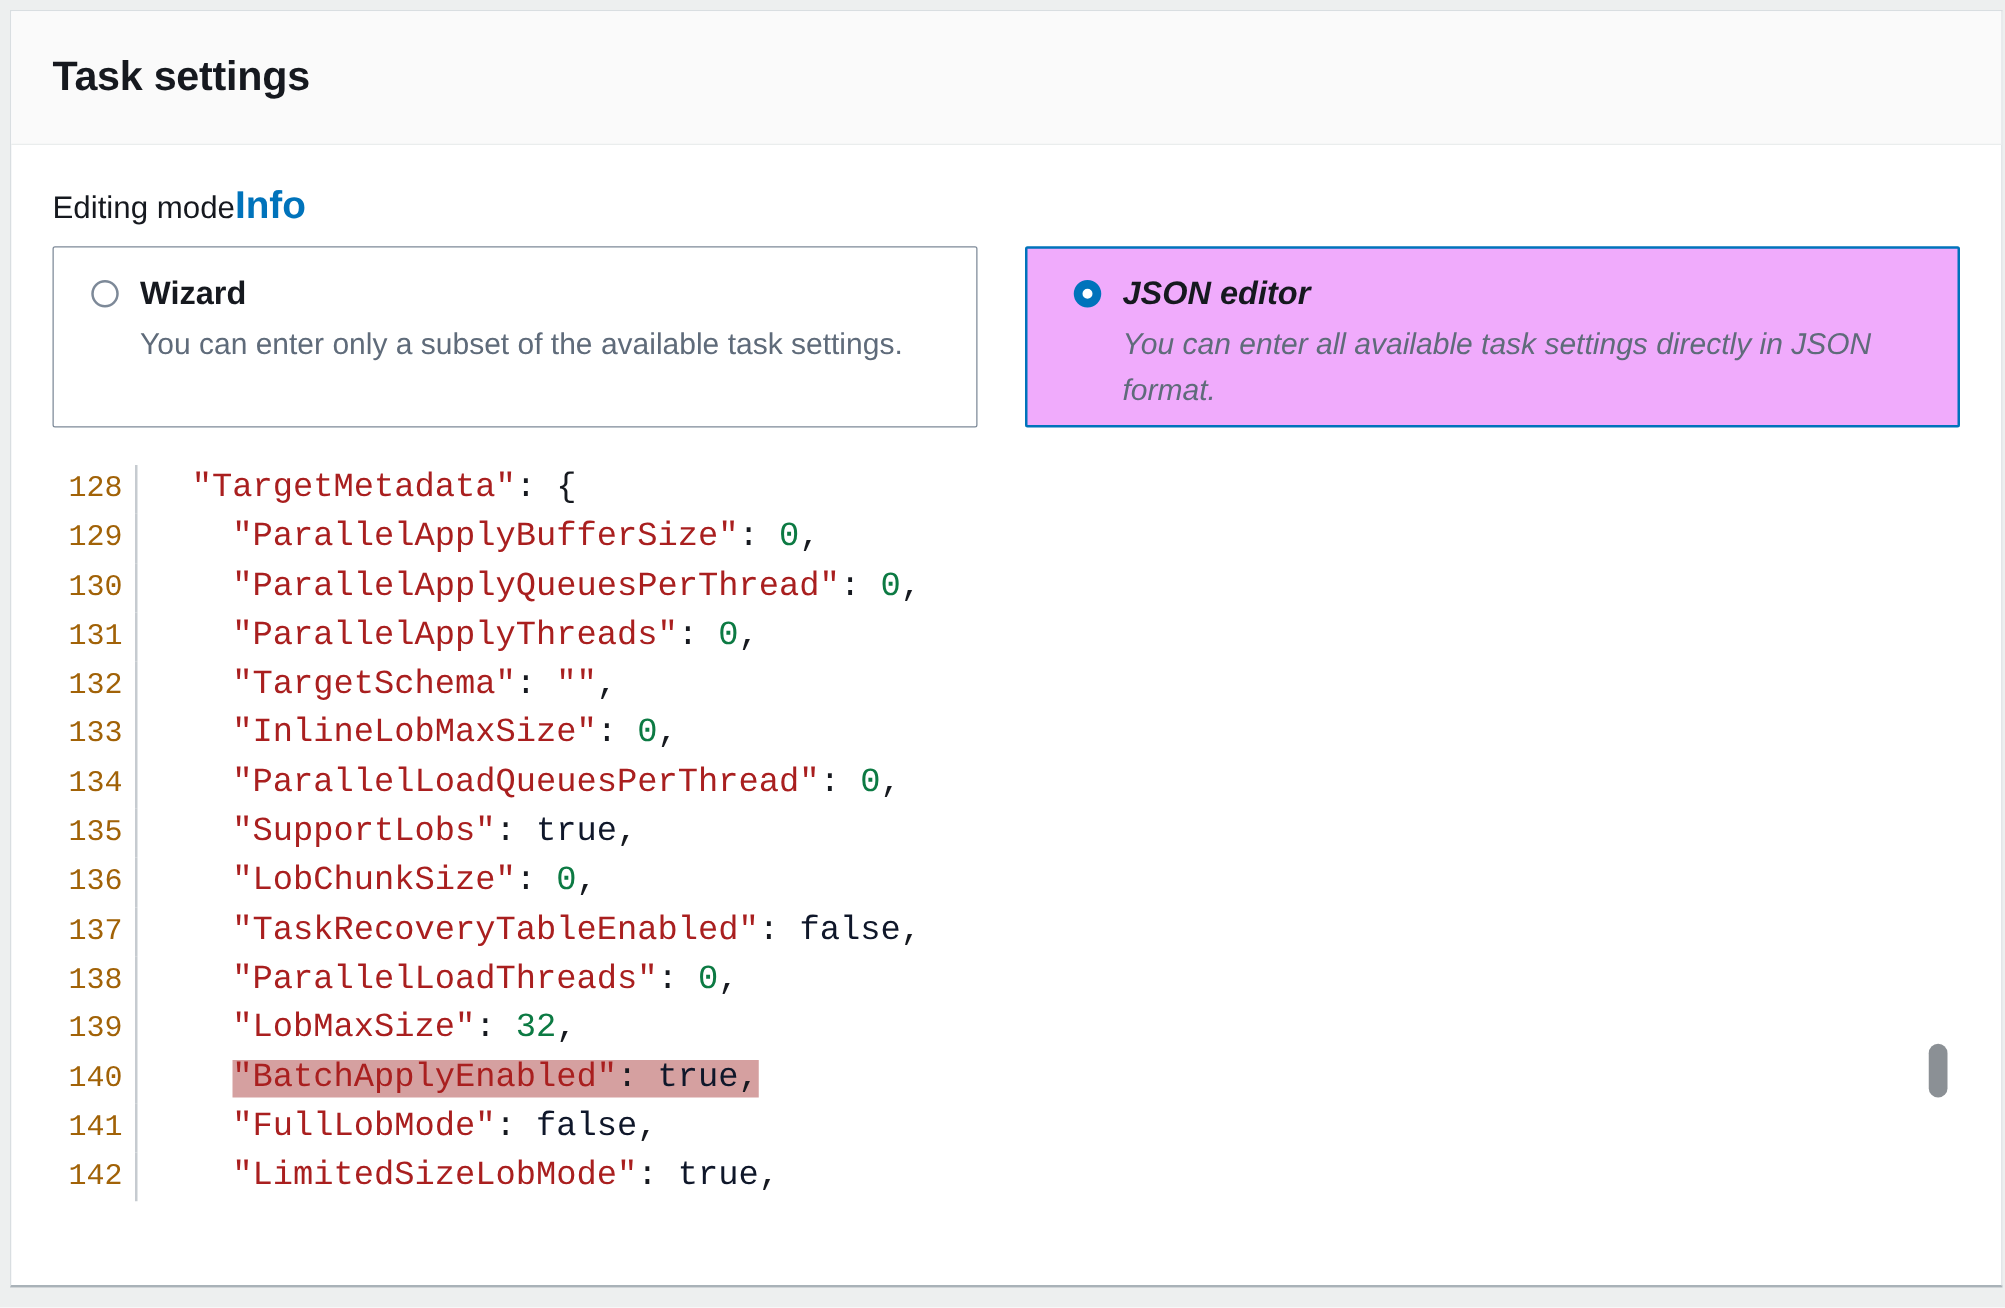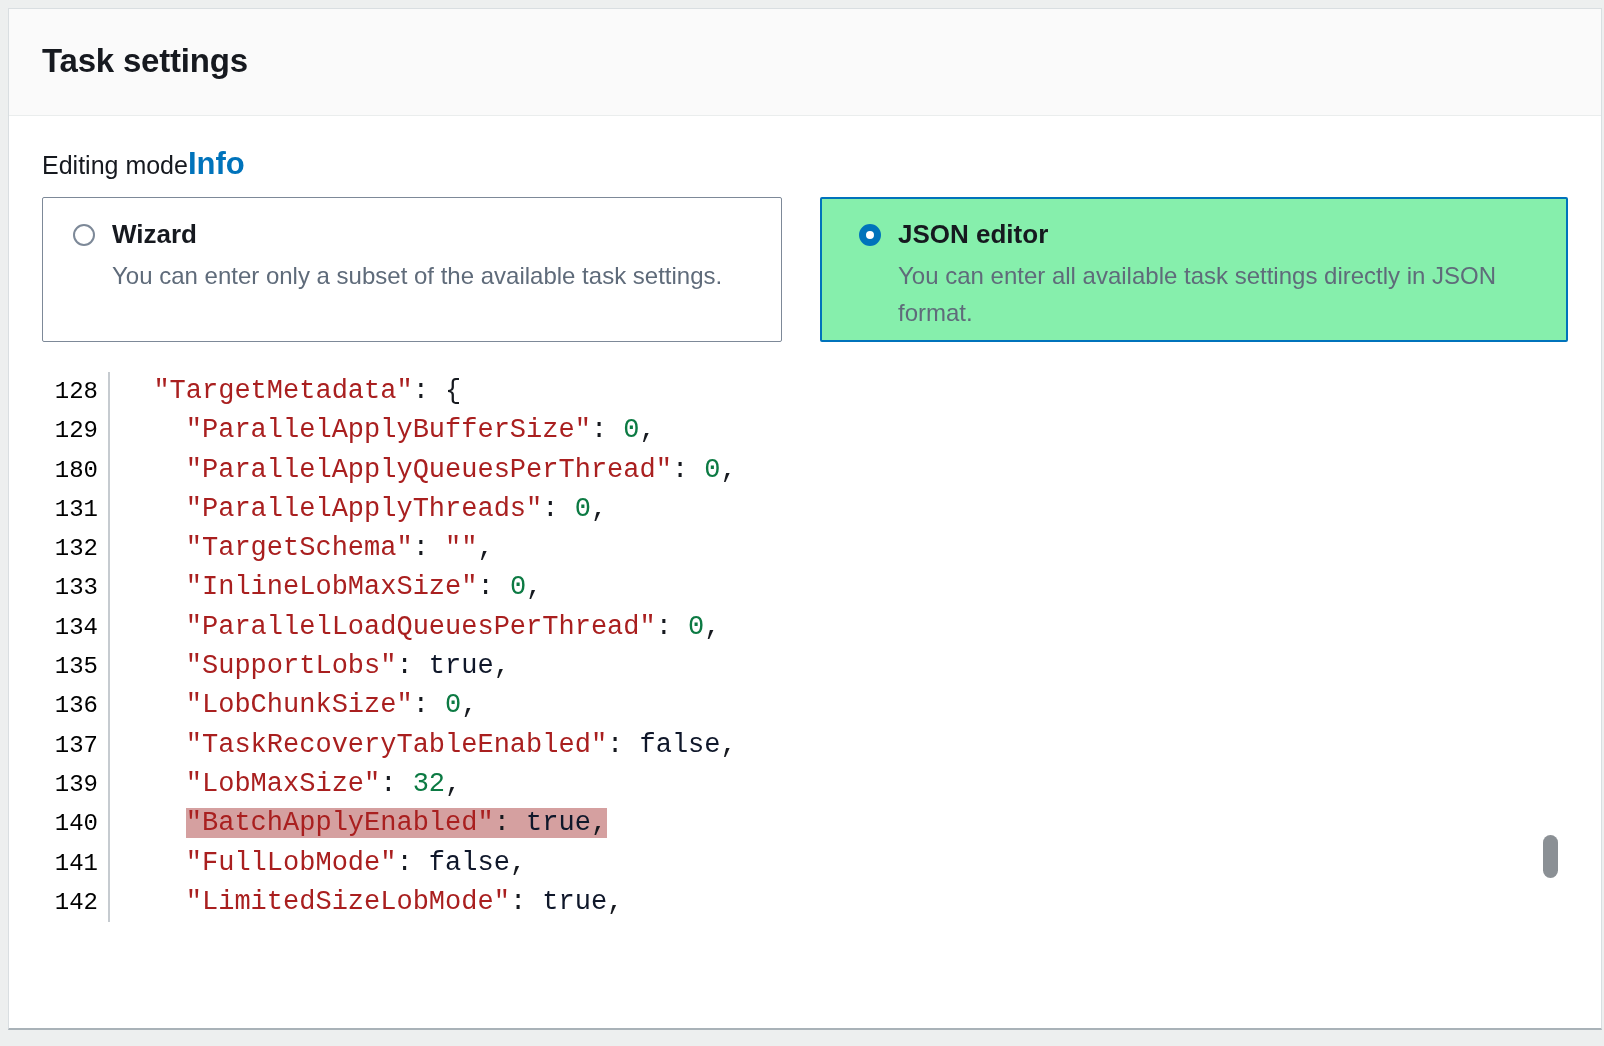--- a/index.html
+++ b/index.html
@@ -33,41 +33,42 @@
   .info-link{
     font-size:31px;font-weight:700;color:#0073bb;text-decoration:none;cursor:pointer;
   }
   .cards{display:flex;gap:38px;margin-top:15px;}
   .option-card{
     flex:1;height:145px;box-sizing:border-box;
     background:#ffffff;border:1px solid #7d8998;border-radius:2px;
     padding:21px 24px 0 30px;cursor:pointer;
   }
   .option-card.selected{
-    background:#86efac;border:2px solid #0073bb;
+    background:#f0abfc;border:2px solid #0073bb;
     padding:20px 23px 0 37px;
+    font-style:italic;
   }
   .card-head{display:flex;align-items:center;gap:17px;}
   .radio{
     width:22px;height:22px;border-radius:50%;box-sizing:border-box;flex:none;
     border:2px solid #7d8998;background:#ffffff;
   }
   .option-card.selected .radio{border:7px solid #0073bb;}
   .card-label{font-size:26px;font-weight:700;color:#16191f;}
   .card-desc{
     margin:7px 0 0 39px;font-size:24px;color:#5f6b7a;line-height:37px;
   }
   .editor{
     margin-top:30px;
     font-family:"Liberation Mono","DejaVu Sans Mono",monospace;
   }
   .code-row{display:flex;height:39.3px;line-height:39.3px;}
   .gutter{
     flex:none;width:56px;padding-right:10px;text-align:right;
-    font-size:24px;color:#000000;
+    font-size:24px;color:#a16207;
     border-right:2px solid #c6cbd0;
   }
   .code{
     padding-left:11px;font-size:27px;color:#16191f;white-space:pre;
   }
   .tok-key{color:#a91f1f;}
   .tok-str{color:#a91f1f;}
   .tok-num{color:#0c7a43;}
   .tok-bool{color:#0f172a;}
   .tok-punct{color:#16191f;}
@@ -116,21 +117,21 @@
     <div class="editor" id="code-lines">
         <div class="code-row">
           <div class="gutter">128</div>
           <div class="code">  <span><span class="tok-key">"TargetMetadata"</span><span class="tok-punct">: </span><span class="tok-punct">{</span></span></div>
         </div>
         <div class="code-row">
           <div class="gutter">129</div>
           <div class="code">    <span><span class="tok-key">"ParallelApplyBufferSize"</span><span class="tok-punct">: </span><span class="tok-num">0</span><span class="tok-punct">,</span></span></div>
         </div>
         <div class="code-row">
-          <div class="gutter">180</div>
+          <div class="gutter">130</div>
           <div class="code">    <span><span class="tok-key">"ParallelApplyQueuesPerThread"</span><span class="tok-punct">: </span><span class="tok-num">0</span><span class="tok-punct">,</span></span></div>
         </div>
         <div class="code-row">
           <div class="gutter">131</div>
           <div class="code">    <span><span class="tok-key">"ParallelApplyThreads"</span><span class="tok-punct">: </span><span class="tok-num">0</span><span class="tok-punct">,</span></span></div>
         </div>
         <div class="code-row">
           <div class="gutter">132</div>
           <div class="code">    <span><span class="tok-key">"TargetSchema"</span><span class="tok-punct">: </span><span class="tok-str">""</span><span class="tok-punct">,</span></span></div>
         </div>
@@ -148,20 +149,24 @@
         </div>
         <div class="code-row">
           <div class="gutter">136</div>
           <div class="code">    <span><span class="tok-key">"LobChunkSize"</span><span class="tok-punct">: </span><span class="tok-num">0</span><span class="tok-punct">,</span></span></div>
         </div>
         <div class="code-row">
           <div class="gutter">137</div>
           <div class="code">    <span><span class="tok-key">"TaskRecoveryTableEnabled"</span><span class="tok-punct">: </span><span class="tok-bool">false</span><span class="tok-punct">,</span></span></div>
         </div>
         <div class="code-row">
+          <div class="gutter">138</div>
+          <div class="code">    <span><span class="tok-key">"ParallelLoadThreads"</span><span class="tok-punct">: </span><span class="tok-num">0</span><span class="tok-punct">,</span></span></div>
+        </div>
+        <div class="code-row">
           <div class="gutter">139</div>
           <div class="code">    <span><span class="tok-key">"LobMaxSize"</span><span class="tok-punct">: </span><span class="tok-num">32</span><span class="tok-punct">,</span></span></div>
         </div>
         <div class="code-row">
           <div class="gutter">140</div>
           <div class="code">    <span class="hl"><span class="tok-key">"BatchApplyEnabled"</span><span class="tok-punct">: </span><span class="tok-bool">true</span><span class="tok-punct">,</span></span></div>
         </div>
         <div class="code-row">
           <div class="gutter">141</div>
           <div class="code">    <span><span class="tok-key">"FullLobMode"</span><span class="tok-punct">: </span><span class="tok-bool">false</span><span class="tok-punct">,</span></span></div>

